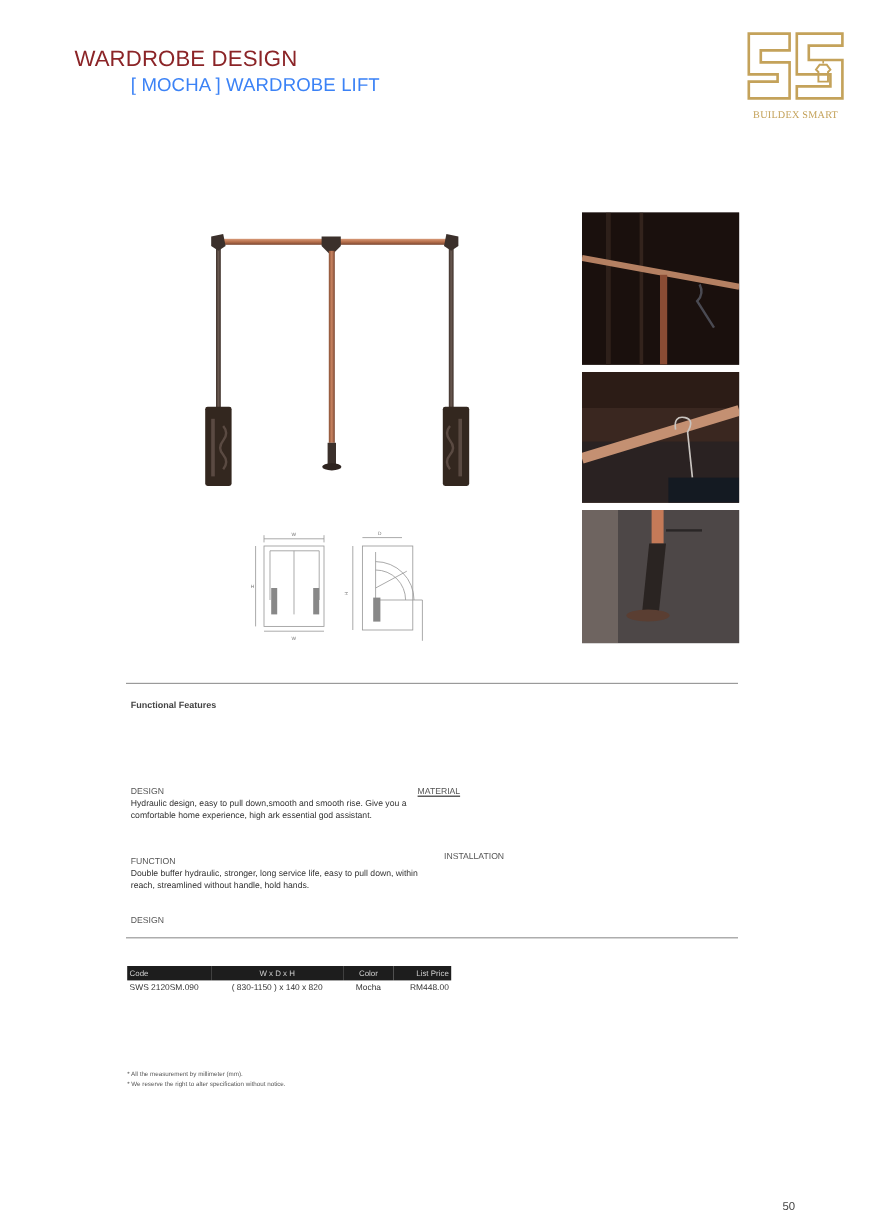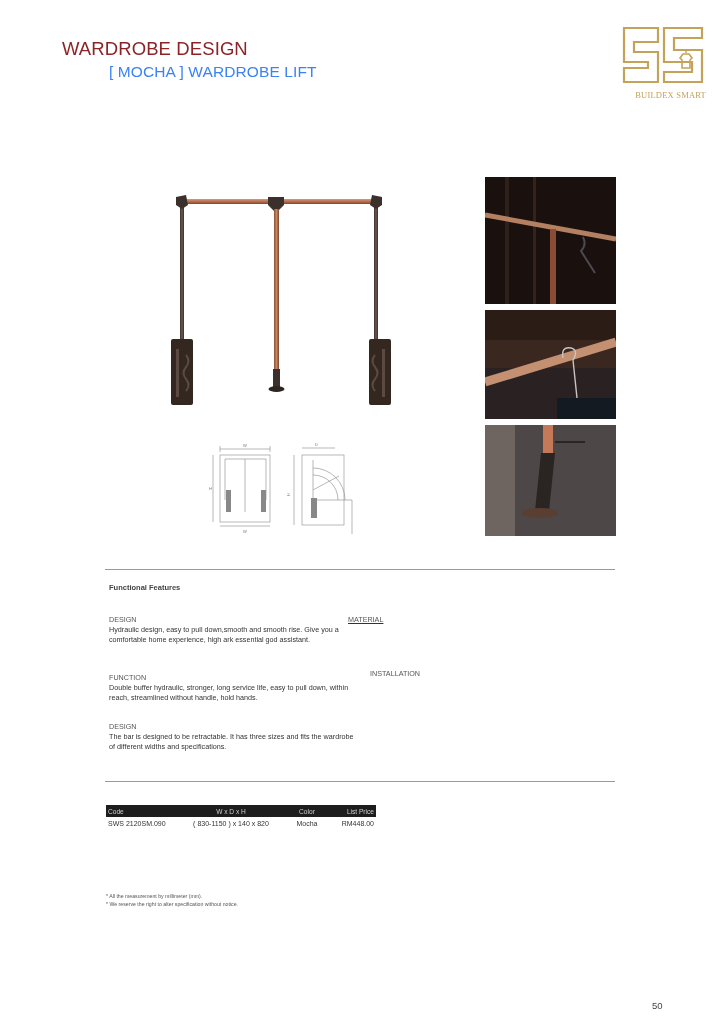--- a/index.html
+++ b/index.html
@@ -3,37 +3,37 @@
 <meta charset="utf-8">
 <style>
   * { box-sizing: border-box; margin: 0; padding: 0; }
   html, body { width: 724px; height: 1024px; background: #ffffff; overflow: hidden; }
   body { position: relative; font-family: "Liberation Sans", sans-serif; color: #333; }
 
   .title-main { position: absolute; left: 62px; top: 38px; font-size: 18.5px; color: #8b2427; letter-spacing: 0.1px; }
   .title-sub { position: absolute; left: 62px; top: 63px; font-size: 15.5px; color: #3b82f6; letter-spacing: 0.1px; margin-left: 47px; }
 
   .logo { position: absolute; left: 620px; top: 24px; width: 86px; height: 82px; }
-  .logo-text { position: absolute; left: 0; top: 66px; width: 86px; text-align: right; font-family: "Liberation Serif", serif; font-size: 8.5px; color: #c4a25a; letter-spacing: 0.2px; }
+  .logo-text { position: absolute; left: 0; top: 66px; width: 86px; text-align: center; font-family: "Liberation Serif", serif; font-size: 8.5px; color: #c4a25a; letter-spacing: 0.2px; }
 
   .product-img { position: absolute; left: 168px; top: 183px; width: 230px; height: 230px; }
   .drawing { position: absolute; left: 205px; top: 440px; width: 160px; height: 100px; }
 
   .photo { position: absolute; left: 485px; width: 131px; overflow: hidden; }
   .photo1 { top: 177px; height: 127px; background: #1c1210; }
   .photo2 { top: 310px; height: 109px; background: #3a2a25; }
   .photo3 { top: 425px; height: 111px; background: #4c4646; }
 
   .divider { position: absolute; left: 105px; width: 510px; height: 1px; background: #9a9a9a; }
   .div1 { top: 569px; }
   .div2 { top: 781px; }
 
   .ff-title { position: absolute; left: 109px; top: 583px; font-size: 7.5px; color: #444; font-weight: bold; }
 
-  .feat { position: absolute; font-size: 7.2px; line-height: 9.8px; color: #333; }
+  .feat { position: absolute; font-size: 7.2px; line-height: 9.8px; color: #333; margin-top: 40px; }
   .feat .h { color: #555; display: block; }
   .feat .b { display: block; }
   .f-design { left: 109px; top: 615px; width: 250px; }
   .f-function { left: 109px; top: 673px; width: 250px; }
   .f-feature { left: 109px; top: 722px; width: 250px; }
   .f-material { left: 348px; top: 615px; width: 245px; text-decoration: underline; }
   .f-install { left: 370px; top: 669px; width: 245px; }
 
   .spec-table { position: absolute; left: 106px; top: 805px; width: 270px; border-collapse: collapse; font-size: 6.6px; }
   .spec-table th { background: #1d1d1d; color: #cfcfcf; font-weight: normal; height: 12px; padding: 0 2px; }
@@ -185,21 +185,20 @@
 <div class="feat f-design">
   <span class="h">DESIGN</span>
   <span class="b">Hydraulic design, easy to pull down,smooth and smooth rise. Give you a comfortable home experience, high ark essential god assistant.</span>
 </div>
 <div class="feat f-function">
   <span class="h">FUNCTION</span>
   <span class="b">Double buffer hydraulic, stronger, long service life, easy to pull down, within reach, streamlined without handle, hold hands.</span>
 </div>
 <div class="feat f-feature">
   <span class="h">DESIGN</span>
-  <span class="b">The bar is designed to be retractable. It has three sizes and fits the wardrobe of different widths and specifications.</span>
 </div>
 <div class="feat f-material">
   <span class="h">MATERIAL</span>
 </div>
 <div class="feat f-install">
   <span class="h">INSTALLATION</span>
 </div>
 
 <div class="divider div2"></div>
 

